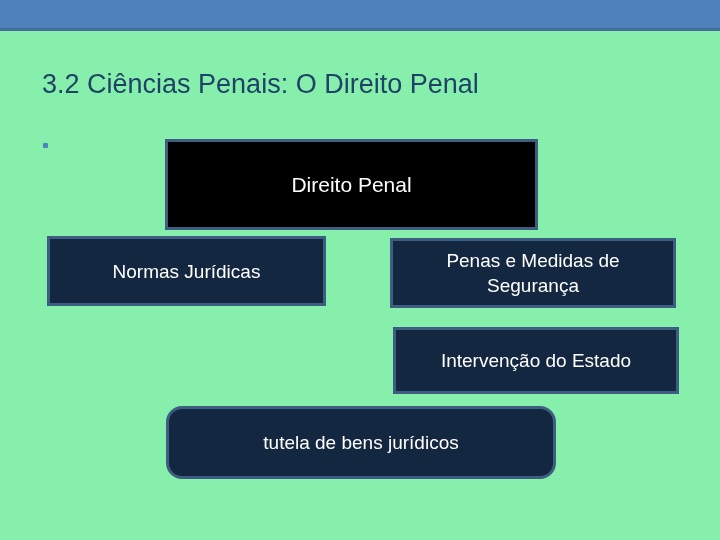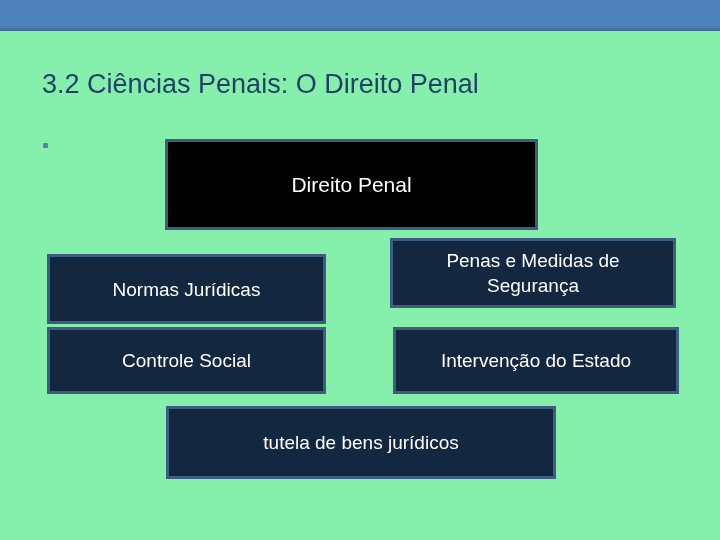--- a/index.html
+++ b/index.html
@@ -80,25 +80,25 @@
     line-height: 25px;
     padding: 8px 8px;
   }
   .dgm-box.navy  { background: #142740; }
   .dgm-box.black { background: #000000; }
 
   .dgm-box span { display: block; }
 
   
   #box-root       { left: 165px; top: 139px; width: 373px; height: 91px; font-size: 21px; }
-  #box-normas     { left: 47px;  top: 254px; width: 279px; height: 70px; text-align: right; }
+  #box-normas     { left: 47px;  top: 236px; width: 279px; height: 70px; text-align: right; }
   #box-penas      { left: 375px; top: 238px; width: 286px; height: 70px; margin-left: 15px; }
   #box-controle   { left: 47px;  top: 327px; width: 279px; height: 67px; }
   #box-intervencao{ left: 393px; top: 327px; width: 286px; height: 67px; text-align: center; }
-  #box-tutela     { left: 166px; top: 406px; width: 390px; height: 73px; }
+  #box-tutela     { left: 166px; top: 406px; width: 390px; height: 73px; border-radius: 16px; }
 </style>
 </head>
 <body>
 
 <div id="slide">
 
   <div id="top-banner"></div>
   <div id="top-banner-edge"></div>
 
   <div id="page-title">3.2 Ciências Penais: O Direito Penal</div>
@@ -110,23 +110,20 @@
   </div>
 
   <div class="dgm-box navy" id="box-normas">
     <span>Normas Jurídicas</span>
   </div>
 
   <div class="dgm-box navy" id="box-penas">
     <span>Penas e Medidas de Segurança</span>
   </div>
 
-  <div class="dgm-box navy" id="box-controle">
-    <span>Controle Social</span>
-  </div>
 
   <div class="dgm-box navy" id="box-intervencao">
     <span>Intervenção do Estado</span>
   </div>
 
   <div class="dgm-box navy" id="box-tutela">
     <span>tutela de bens jurídicos</span>
   </div>
 
 </div>

